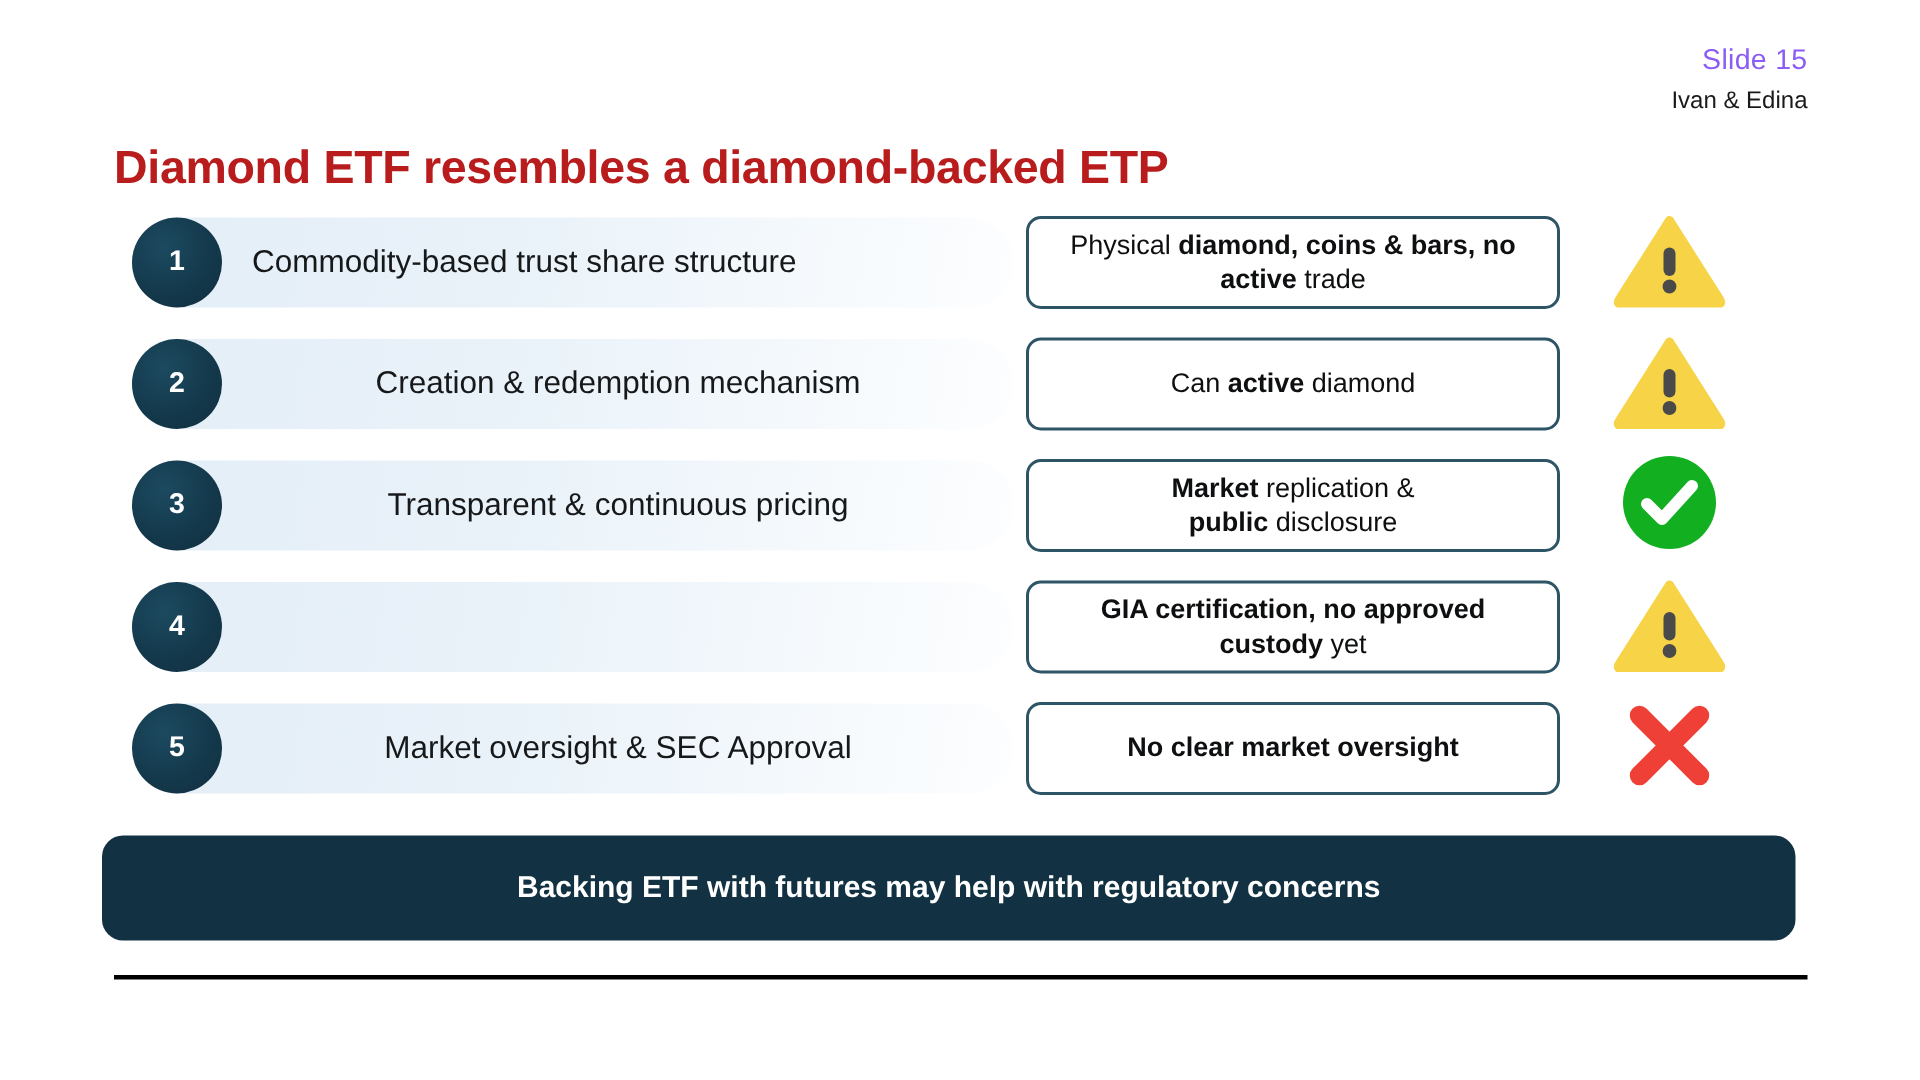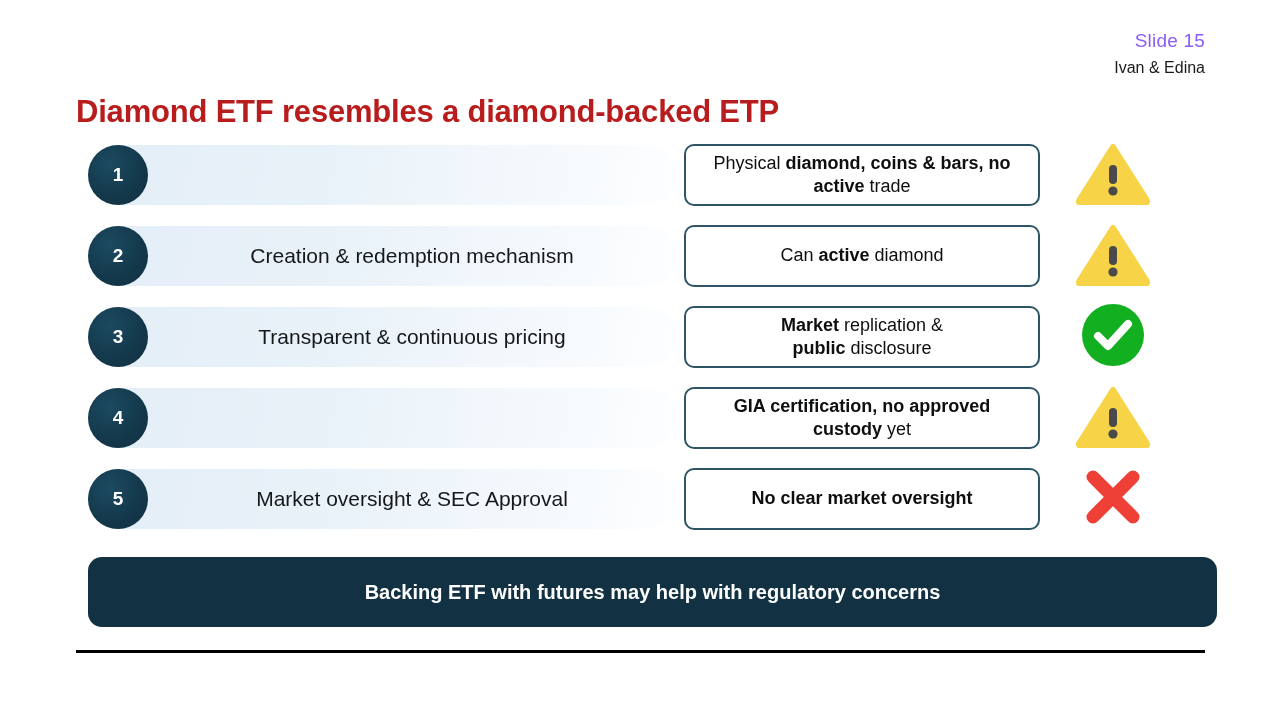--- a/index.html
+++ b/index.html
@@ -131,21 +131,21 @@
     width: 76px;
     height: 64px;
     display: flex;
     align-items: center;
     justify-content: center;
   }
 
   
   .banner {
     position: absolute;
-    left: 88px;
+    left: 68px;
     top: 557px;
     width: 1129px;
     height: 70px;
     box-sizing: border-box;
     border-radius: 14px;
     background: #123243;
     color: #ffffff;
     font-size: 20px;
     font-weight: bold;
     display: flex;
@@ -170,20 +170,21 @@
   <div class="authors">Ivan &amp; Edina</div>
 </div>
 
 <div class="page-title">Diamond ETF resembles a diamond-backed ETP</div>
 
 <div class="rows">
 
   <div class="row row1">
     <div class="pill"></div>
     <div class="badge">1</div>
+    <div class="row-label">Commodity-based trust share structure</div>
     <div class="callout">
       <span>Physical <b>diamond, coins &amp; bars, no active</b> trade</span>
     </div>
     <div class="status">
       <span>
         <svg width="76" height="64" viewBox="0 0 76 64" aria-hidden="true">
           <path d="M38 6 L71 58 Q74 62 69 62 L7 62 Q2 62 5 58 Z" fill="#f6d347" stroke="#f6d347" stroke-width="6" stroke-linejoin="round"></path>
           <rect x="34" y="24" width="8" height="19" rx="4" fill="#4a4a4a"></rect>
           <circle cx="38" cy="50" r="4.6" fill="#4a4a4a"></circle>
         </svg>

